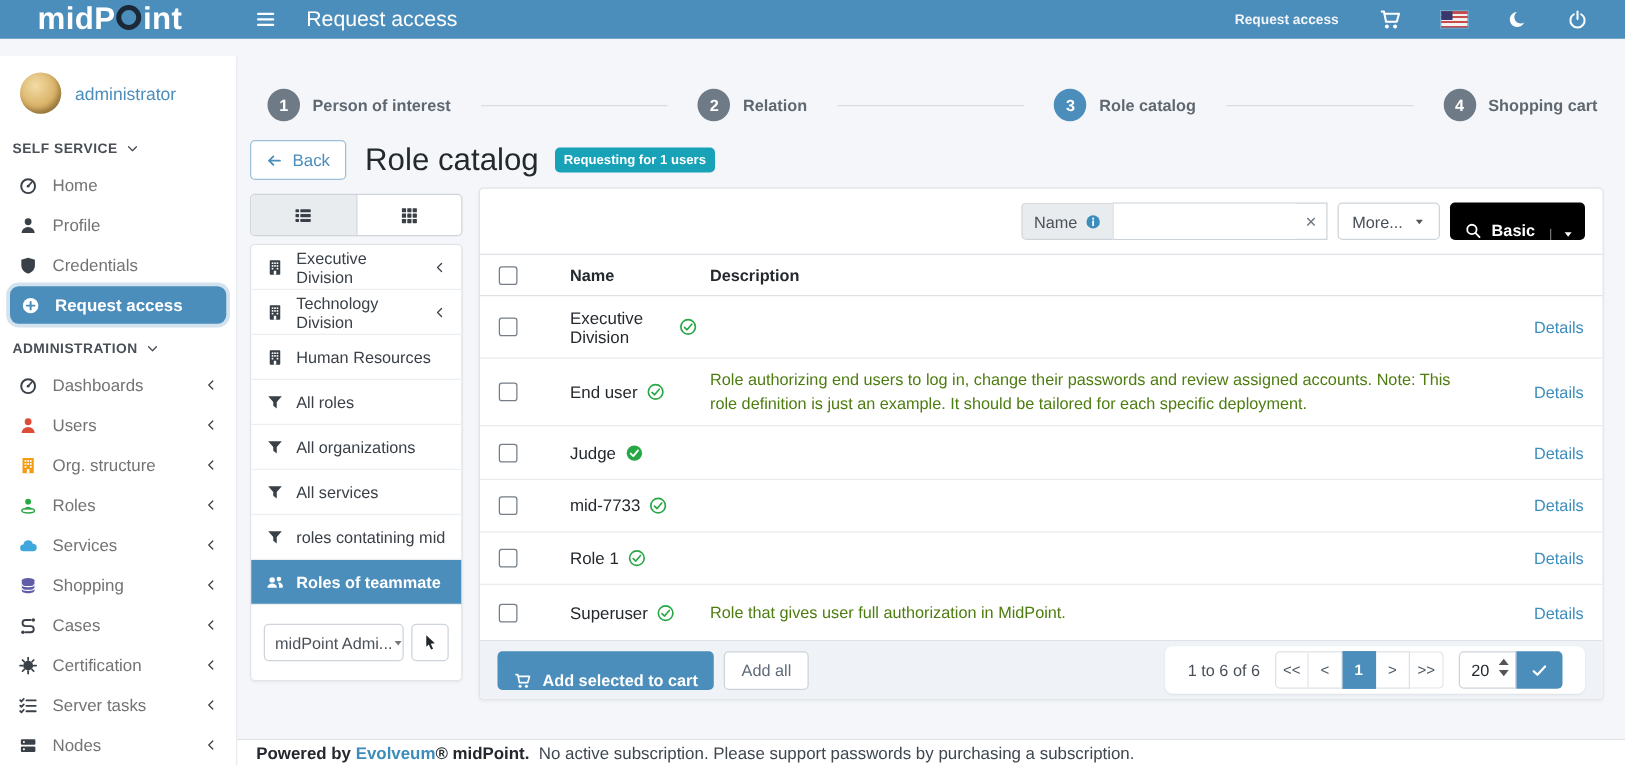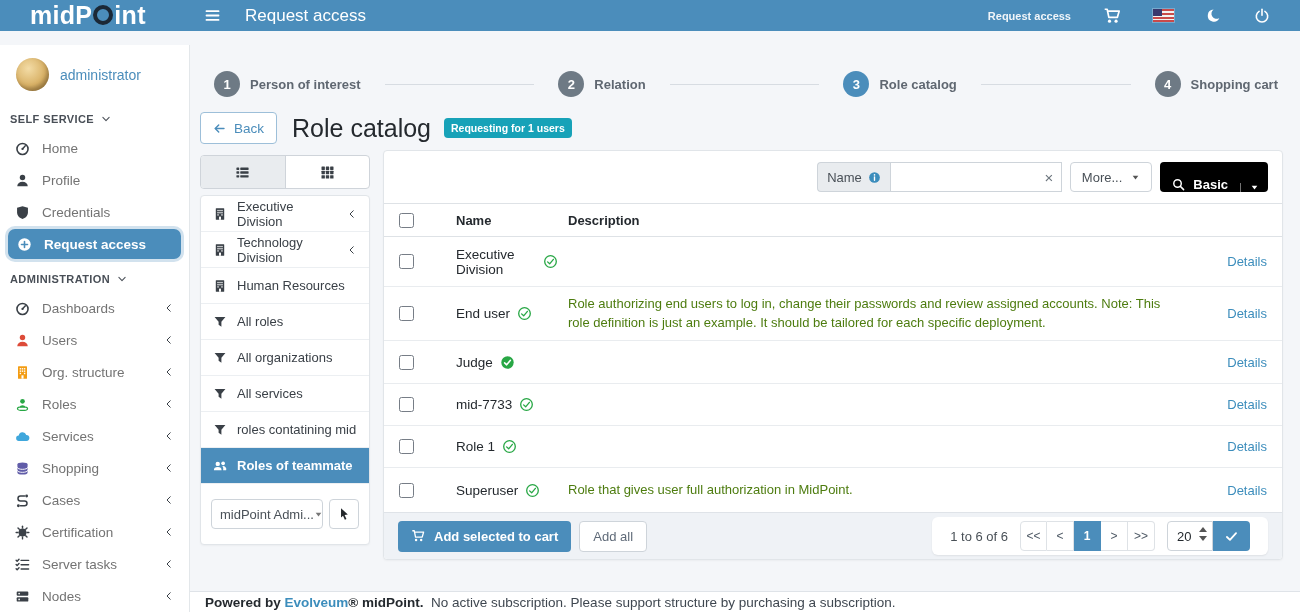--- a/index.html
+++ b/index.html
@@ -81,21 +81,21 @@
   .cell-name .chk{width:15px;height:15px;flex:none;color:#28a745;}
   .cell-desc{font-size:13px;color:#4d7c0f;line-height:1.45;padding-right:18px;}
   .cell-details{font-size:13px;color:#3c8dbc;text-align:right;cursor:pointer;}
   .tbody .trow:nth-child(1){min-height:50px;}
   .tbody .trow:nth-child(2){min-height:54px;}
   .tbody .trow:nth-child(3){min-height:43px;}
   .tbody .trow:nth-child(4){min-height:42px;}
   .tbody .trow:nth-child(5){min-height:42px;}
   .tbody .trow:nth-child(6){min-height:44px;border-bottom:none;}
   .card-footer{height:46px;background:#eff2f6;border-top:1px solid #dfe3e8;border-radius:0 0 4px 4px;display:flex;align-items:center;padding:0 14px;gap:8px;}
-  .btn-add-selected{height:31px;background:#4b8dbb;color:#fff;border-radius:4px;display:flex;align-items:center;gap:9px;padding:0 13px;font-size:13px;font-weight:bold;cursor:pointer;}
+  .btn-add-selected{height:31px;background:#4b8dbb;color:#fff;border-radius:4px;display:flex;align-items:flex-end;gap:9px;padding:0 13px;font-size:13px;font-weight:bold;cursor:pointer;}
   .btn-add-selected .ic{width:14px;height:14px;}
   .btn-add-all{height:31px;box-sizing:border-box;background:#fff;border:1px solid #ced4da;border-radius:4px;display:flex;align-items:center;padding:0 13px;font-size:13px;color:#5f6a78;cursor:pointer;}
   .pag-panel{margin-left:auto;background:#fff;border-radius:6px;display:flex;align-items:center;gap:12px;padding:4px 18px;box-shadow:0 1px 2px rgba(0,0,0,.07);}
   .pag-count{font-size:13px;color:#495057;}
   .pag-group{display:flex;}
   .pag-btn{min-width:27px;height:30px;box-sizing:border-box;border:1px solid #dee2e6;border-left:none;background:#fff;color:#4f5a66;font-size:12px;display:flex;align-items:center;justify-content:center;cursor:pointer;padding:0 4px;}
   .pag-btn:first-child{border-left:1px solid #dee2e6;border-radius:4px 0 0 4px;}
   .pag-btn:last-child{border-radius:0 4px 4px 0;}
   .pag-btn.active{background:#4b8dbb;border-color:#4b8dbb;color:#fff;font-weight:bold;}
   .size-group{display:flex;}
@@ -697,15 +697,15 @@
               </svg>
           </div>
         </div>
       </div>
     </div>
   </div>
 
   <div class="page-footer">
     <b><span>Powered by</span>
     <span class="brand">Evolveum</span><span>® midPoint.</span></b>&nbsp;
-    <span>No active subscription. Please support structure by purchasing a subscription.</span>
+    <span>No active subscription. Please support passwords by purchasing a subscription.</span>
   </div>
 </div>
 
 </body></html>

